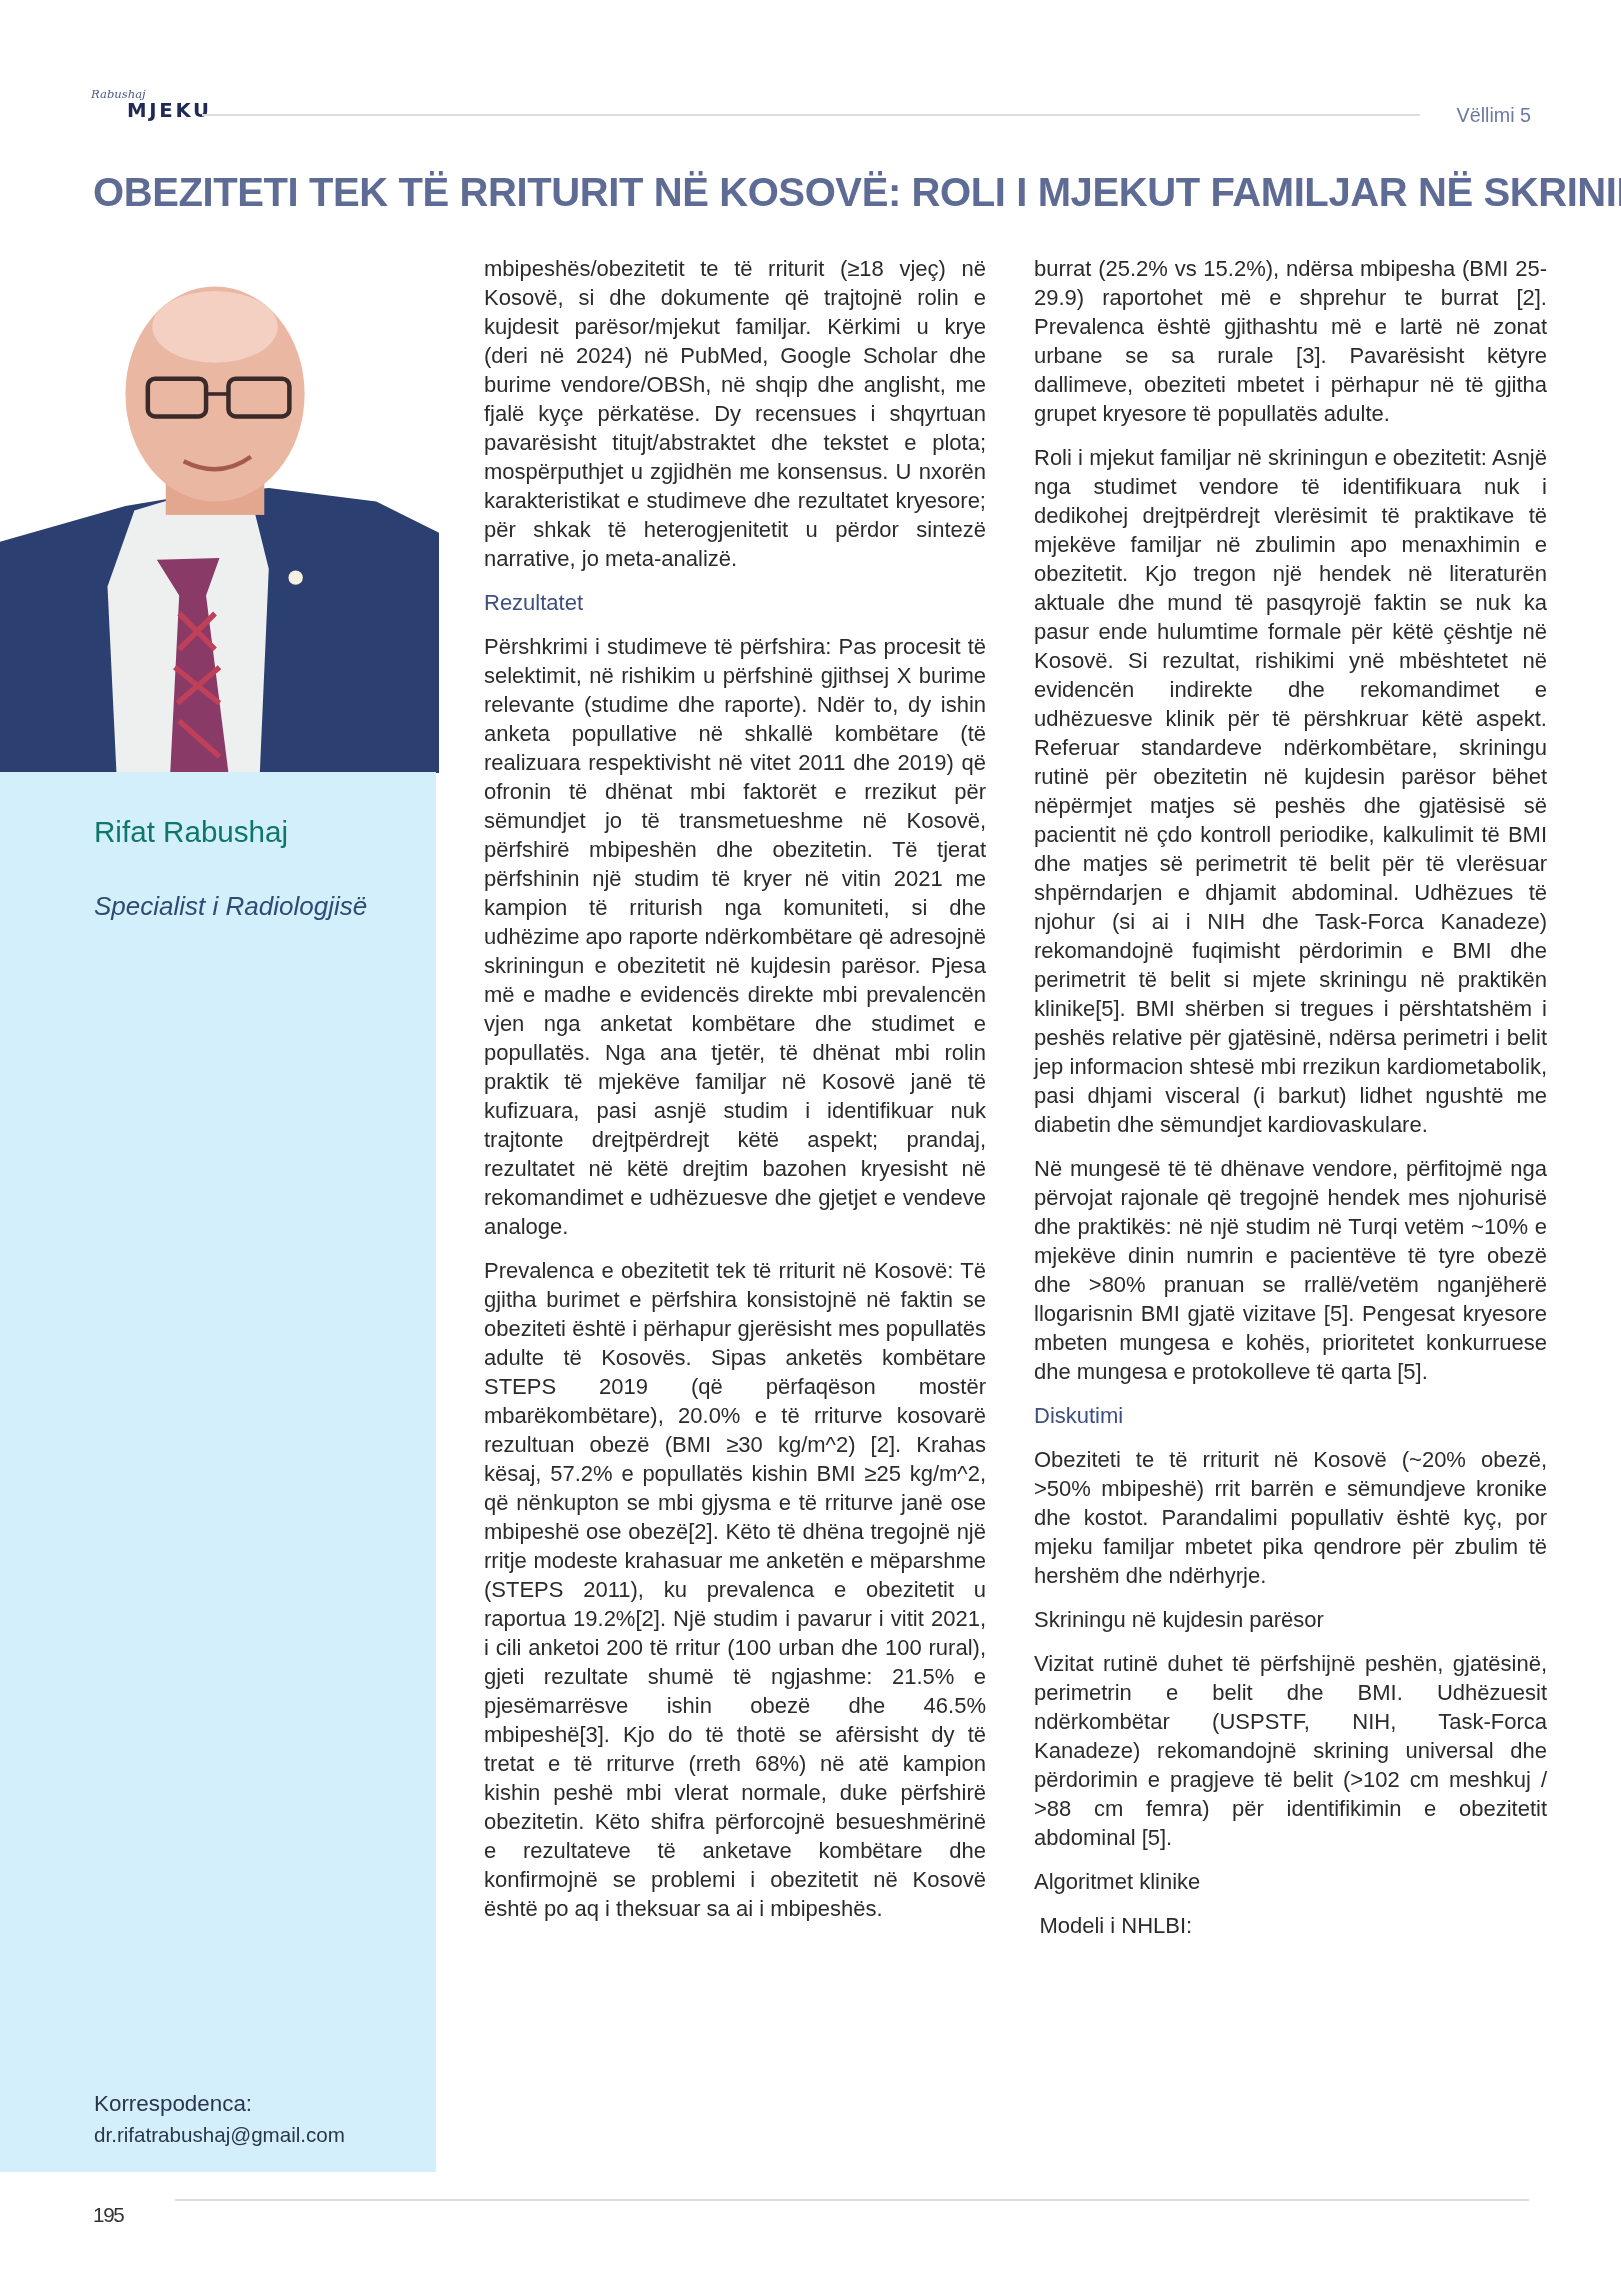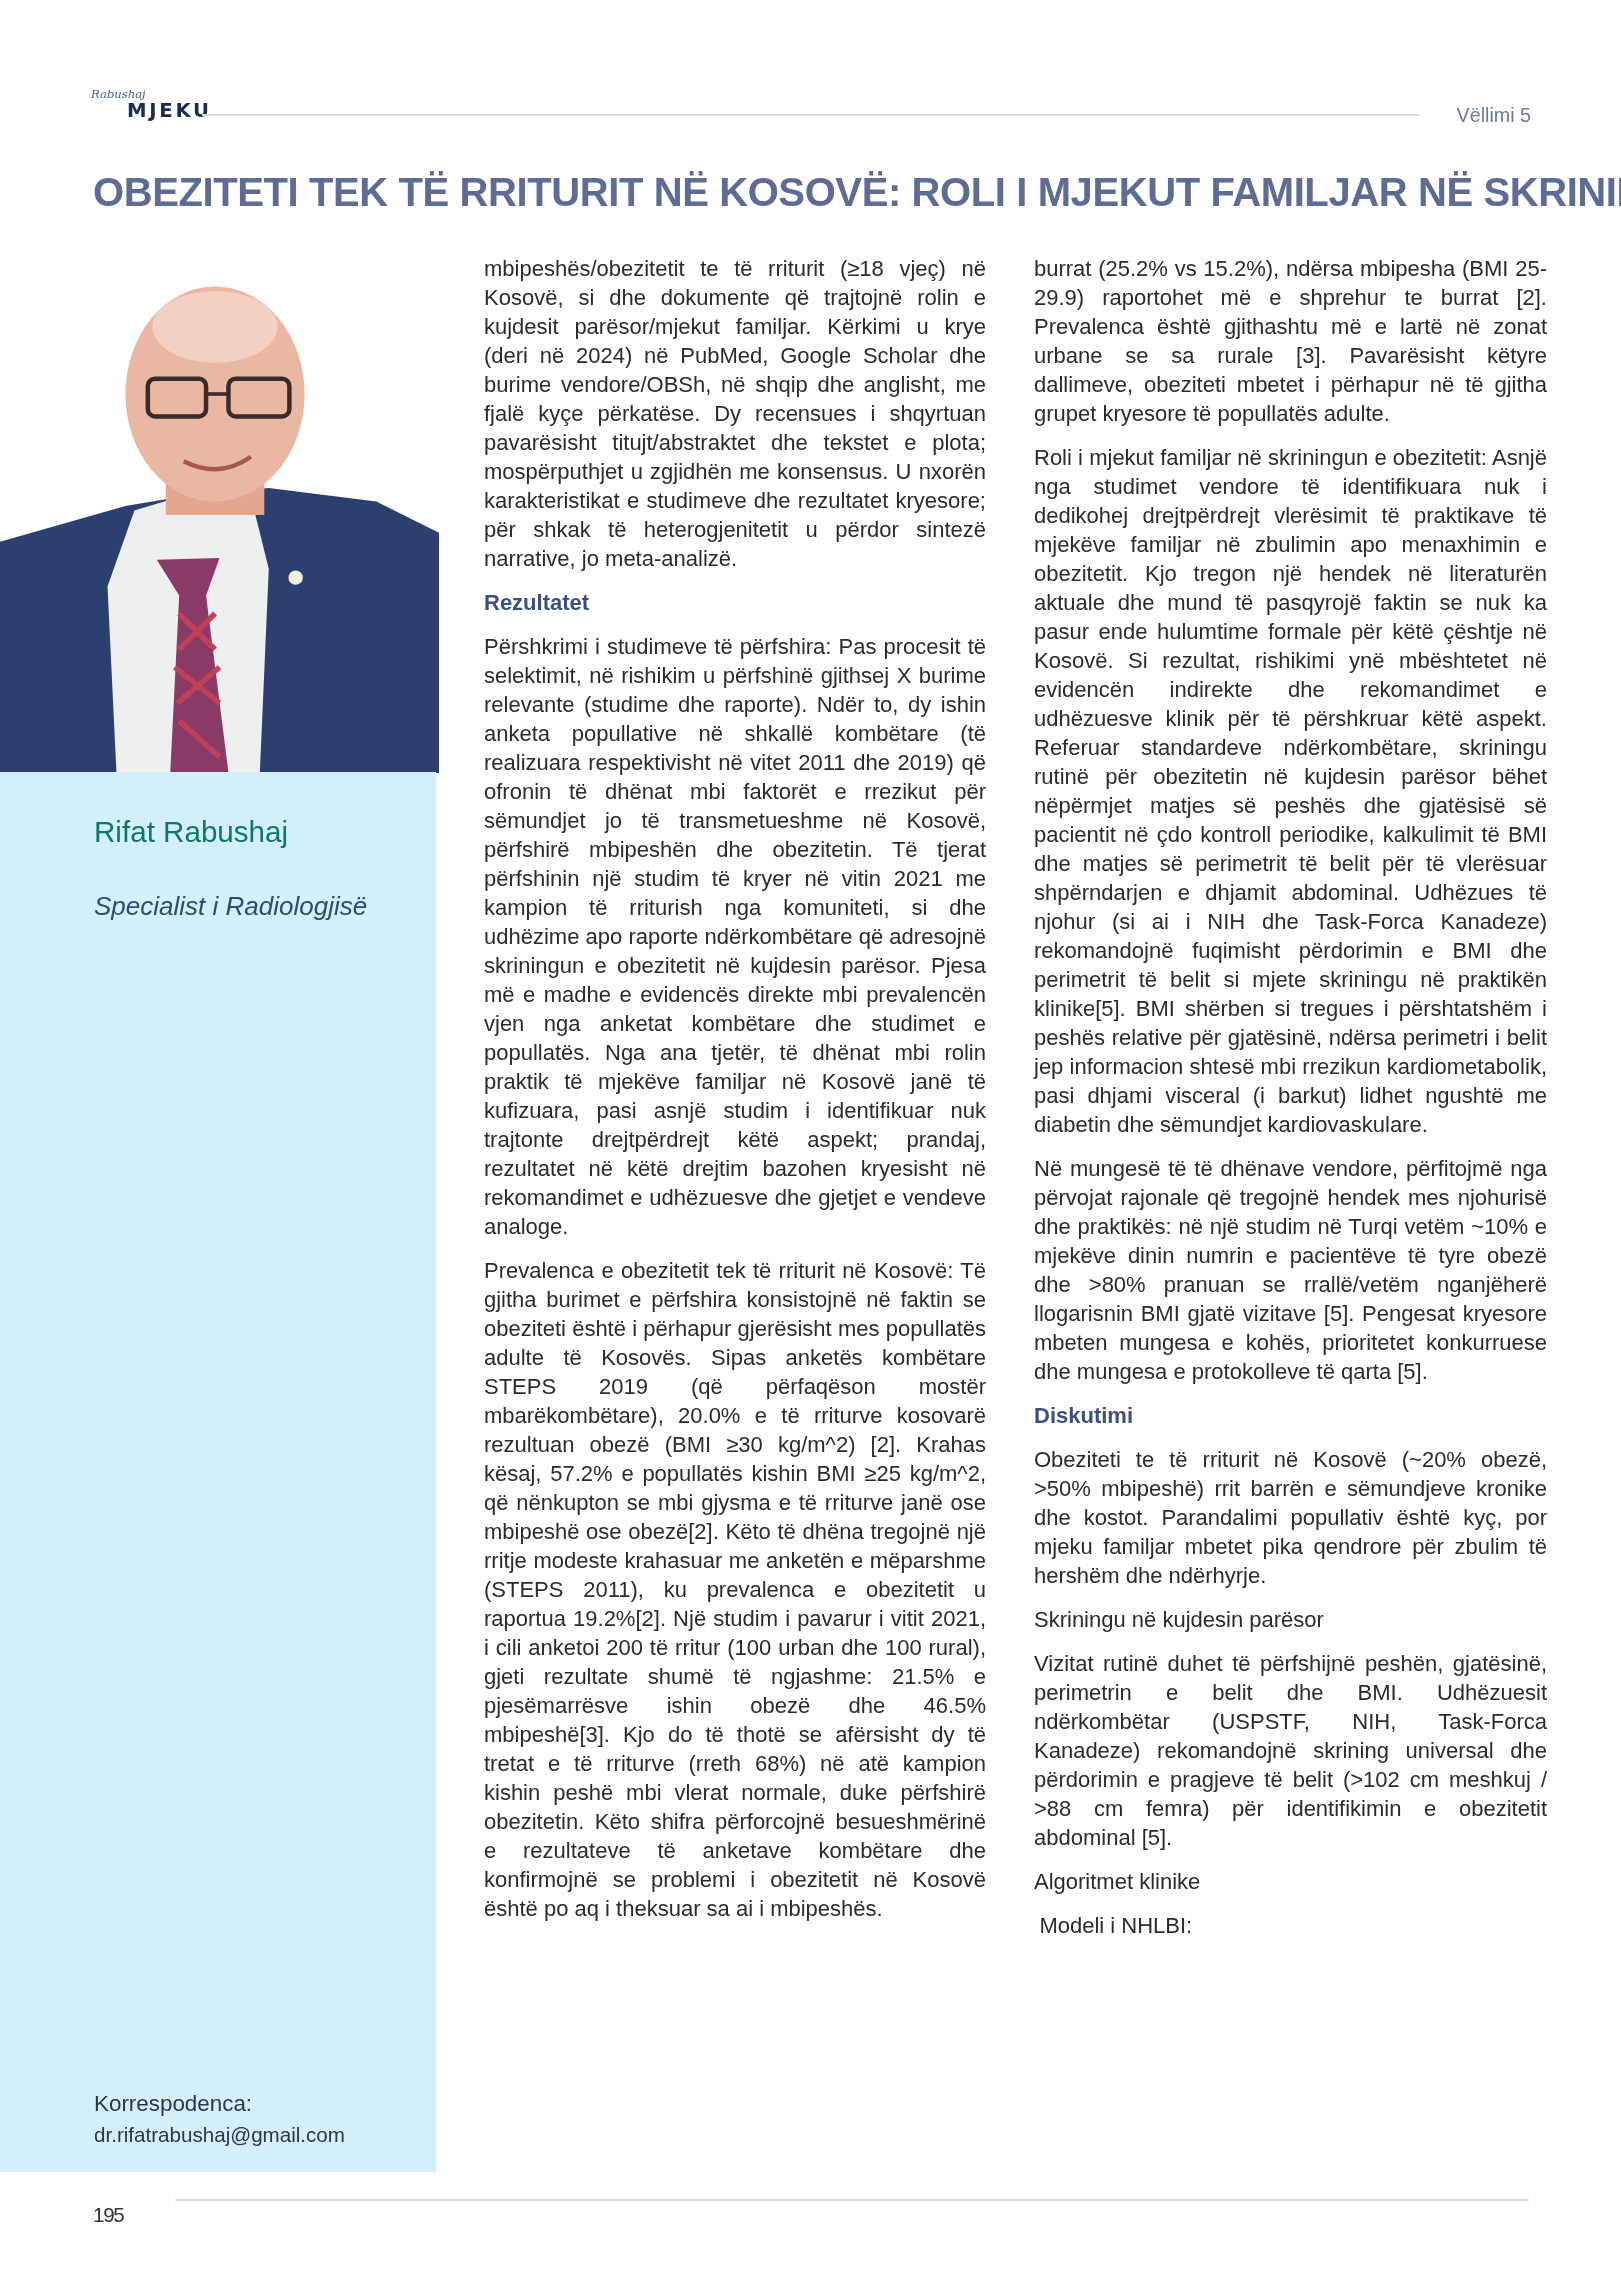--- a/index.html
+++ b/index.html
@@ -14,21 +14,21 @@
   .photo { position:absolute; left:0; top:273px; width:439px; height:500px; background:#ffffff; overflow:hidden; }
   .side-panel { position:absolute; left:0; top:772px; width:436px; height:1400px; background:#d3effb; }
   .author-name { position:absolute; left:94px; top:815px; font-family:"Liberation Sans", sans-serif; font-size:29.6px; color:#0f766e; }
   .author-role { position:absolute; left:94px; top:891px; font-family:"Liberation Sans", sans-serif; font-style:italic; font-size:26px; color:#2f4a73; }
   .corr-label { position:absolute; left:94px; top:2091px; font-family:"Liberation Sans", sans-serif; font-size:22.4px; color:#2a3550; }
   .corr-email { position:absolute; left:94px; top:2123px; font-family:"Liberation Sans", sans-serif; font-size:20.6px; color:#2a3550; }
   .col { position:absolute; top:254px; font-family:"Liberation Sans", sans-serif; font-size:22px; line-height:29px; color:#2b2b2b; text-align:justify; }
   .col2 { left:484px; width:502px; }
   .col3 { left:1034px; width:513px; }
   .col p { margin:0 0 15px 0; }
-  .col h3 { margin:0 0 15px 0; font-weight:bold; font-size:22px; color:#3d4f80; }
+  .col h3 { margin:0 0 15px 0; font-weight:normal; font-size:22px; color:#3d4f80; }
   .col .plain { text-align:left; }
   .col .indent { padding-left:5.4px; }
   .page-num { position:absolute; left:93px; top:2203px; font-family:"Liberation Sans", sans-serif; font-size:20.6px; color:#333; letter-spacing:-1.3px; }
   .bottom-rule { position:absolute; left:175px; top:2199px; width:1354px; height:1.8px; background:#dcdde2; }
 </style>
 </head>
 <body>
 
 <div class="logo">
   <span class="rev">Rabushaj</span>

